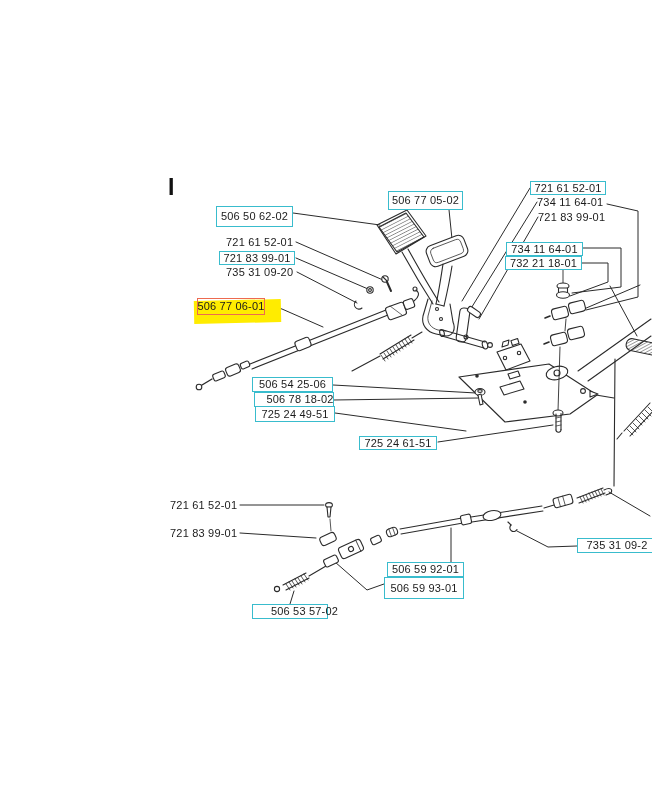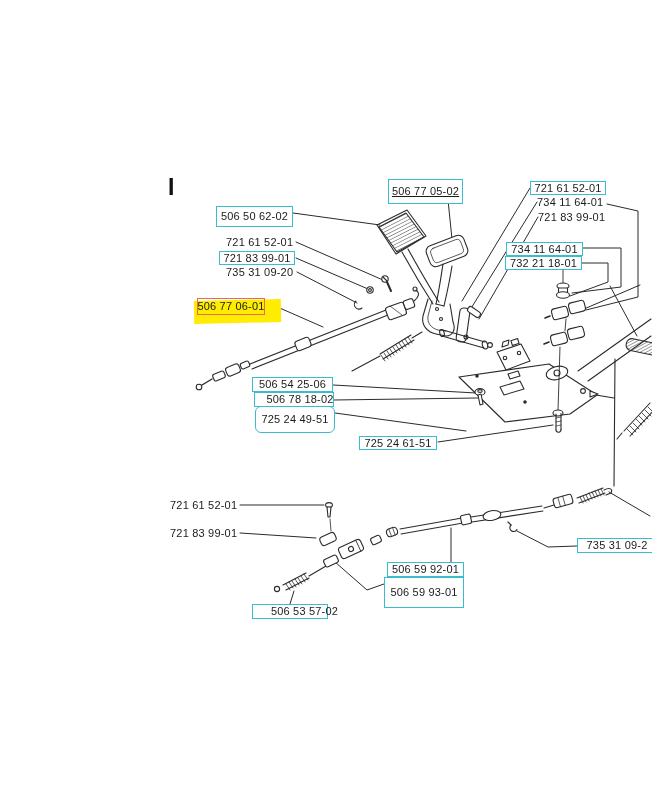--- a/index.html
+++ b/index.html
@@ -231,36 +231,36 @@
 
   <g>
     <ellipse cx="329" cy="505" rx="3.4" ry="2.4" fill="#fff"></ellipse>
     <path d="M327,507 L331,507 L330,517 L328,517 Z" fill="#fff"></path>
     <path d="M330,519 L331,531" stroke-width="0.8"></path>
   </g>
 </svg>
 
 <div id="section-marker">I</div>
 <div id="labels">
-      <div class="label boxed" style="left: 388px; top: 179px; width: 75px; height: 25px; text-decoration: underline;">506 77 05-02</div>
+      <div class="label boxed" style="left: 388px; top: 191px; width: 75px; height: 19px;">506 77 05-02</div>
       <div class="label boxed" style="left: 216px; top: 206px; width: 77px; height: 21px;">506 50 62-02</div>
       <div class="label plain" style="left: 226px; top: 236px; width: 70px; height: 12px;">721 61 52-01</div>
       <div class="label boxed" style="left: 219px; top: 251px; width: 76px; height: 14px;">721 83 99-01</div>
       <div class="label plain" style="left: 226px; top: 266px; width: 70px; height: 12px; text-align: center;">735 31 09-20</div>
       <div class="label boxed" style="left: 530px; top: 181px; width: 76px; height: 14px;">721 61 52-01</div>
       <div class="label plain" style="left: 537px; top: 196px; width: 70px; height: 12px;">734 11 64-01</div>
       <div class="label plain" style="left: 538px; top: 211px; width: 70px; height: 12px;">721 83 99-01</div>
       <div class="label boxed" style="left: 506px; top: 242px; width: 77px; height: 14px;">734 11 64-01</div>
       <div class="label boxed" style="left: 505px; top: 256px; width: 77px; height: 14px;">732 21 18-01</div>
       <div class="label selected" style="left: 197px; top: 298px; width: 68px; height: 17px;">506 77 06-01</div>
       <div class="label boxed" style="left: 252px; top: 377px; width: 81px; height: 15px;">506 54 25-06</div>
       <div class="label boxed" style="left: 254px; top: 392px; width: 80px; height: 15px; padding-left: 12px;">506 78 18-02</div>
-      <div class="label boxed" style="left: 255px; top: 406px; width: 80px; height: 27px; border-radius: 6px;">725 24 49-51</div>
+      <div class="label boxed" style="left: 255px; top: 406px; width: 80px; height: 16px;">725 24 49-51</div>
       <div class="label boxed" style="left: 359px; top: 436px; width: 78px; height: 14px;">725 24 61-51</div>
       <div class="label plain" style="left: 170px; top: 499px; width: 70px; height: 13px;">721 61 52-01</div>
       <div class="label plain" style="left: 170px; top: 527px; width: 70px; height: 13px;">721 83 99-01</div>
       <div class="label boxed" style="left: 252px; top: 604px; width: 76px; height: 15px; padding-left: 29px;">506 53 57-02</div>
       <div class="label boxed" style="left: 387px; top: 562px; width: 77px; height: 15px;">506 59 92-01</div>
-      <div class="label boxed" style="left: 384px; top: 577px; width: 80px; height: 31px;">506 59 93-01</div>
+      <div class="label boxed" style="left: 384px; top: 577px; width: 80px; height: 22px;">506 59 93-01</div>
       <div class="label boxed" style="left: 577px; top: 538px; width: 80px; height: 15px;">735 31 09-2</div>
     </div>
 
 </div>
 
 </body></html>

